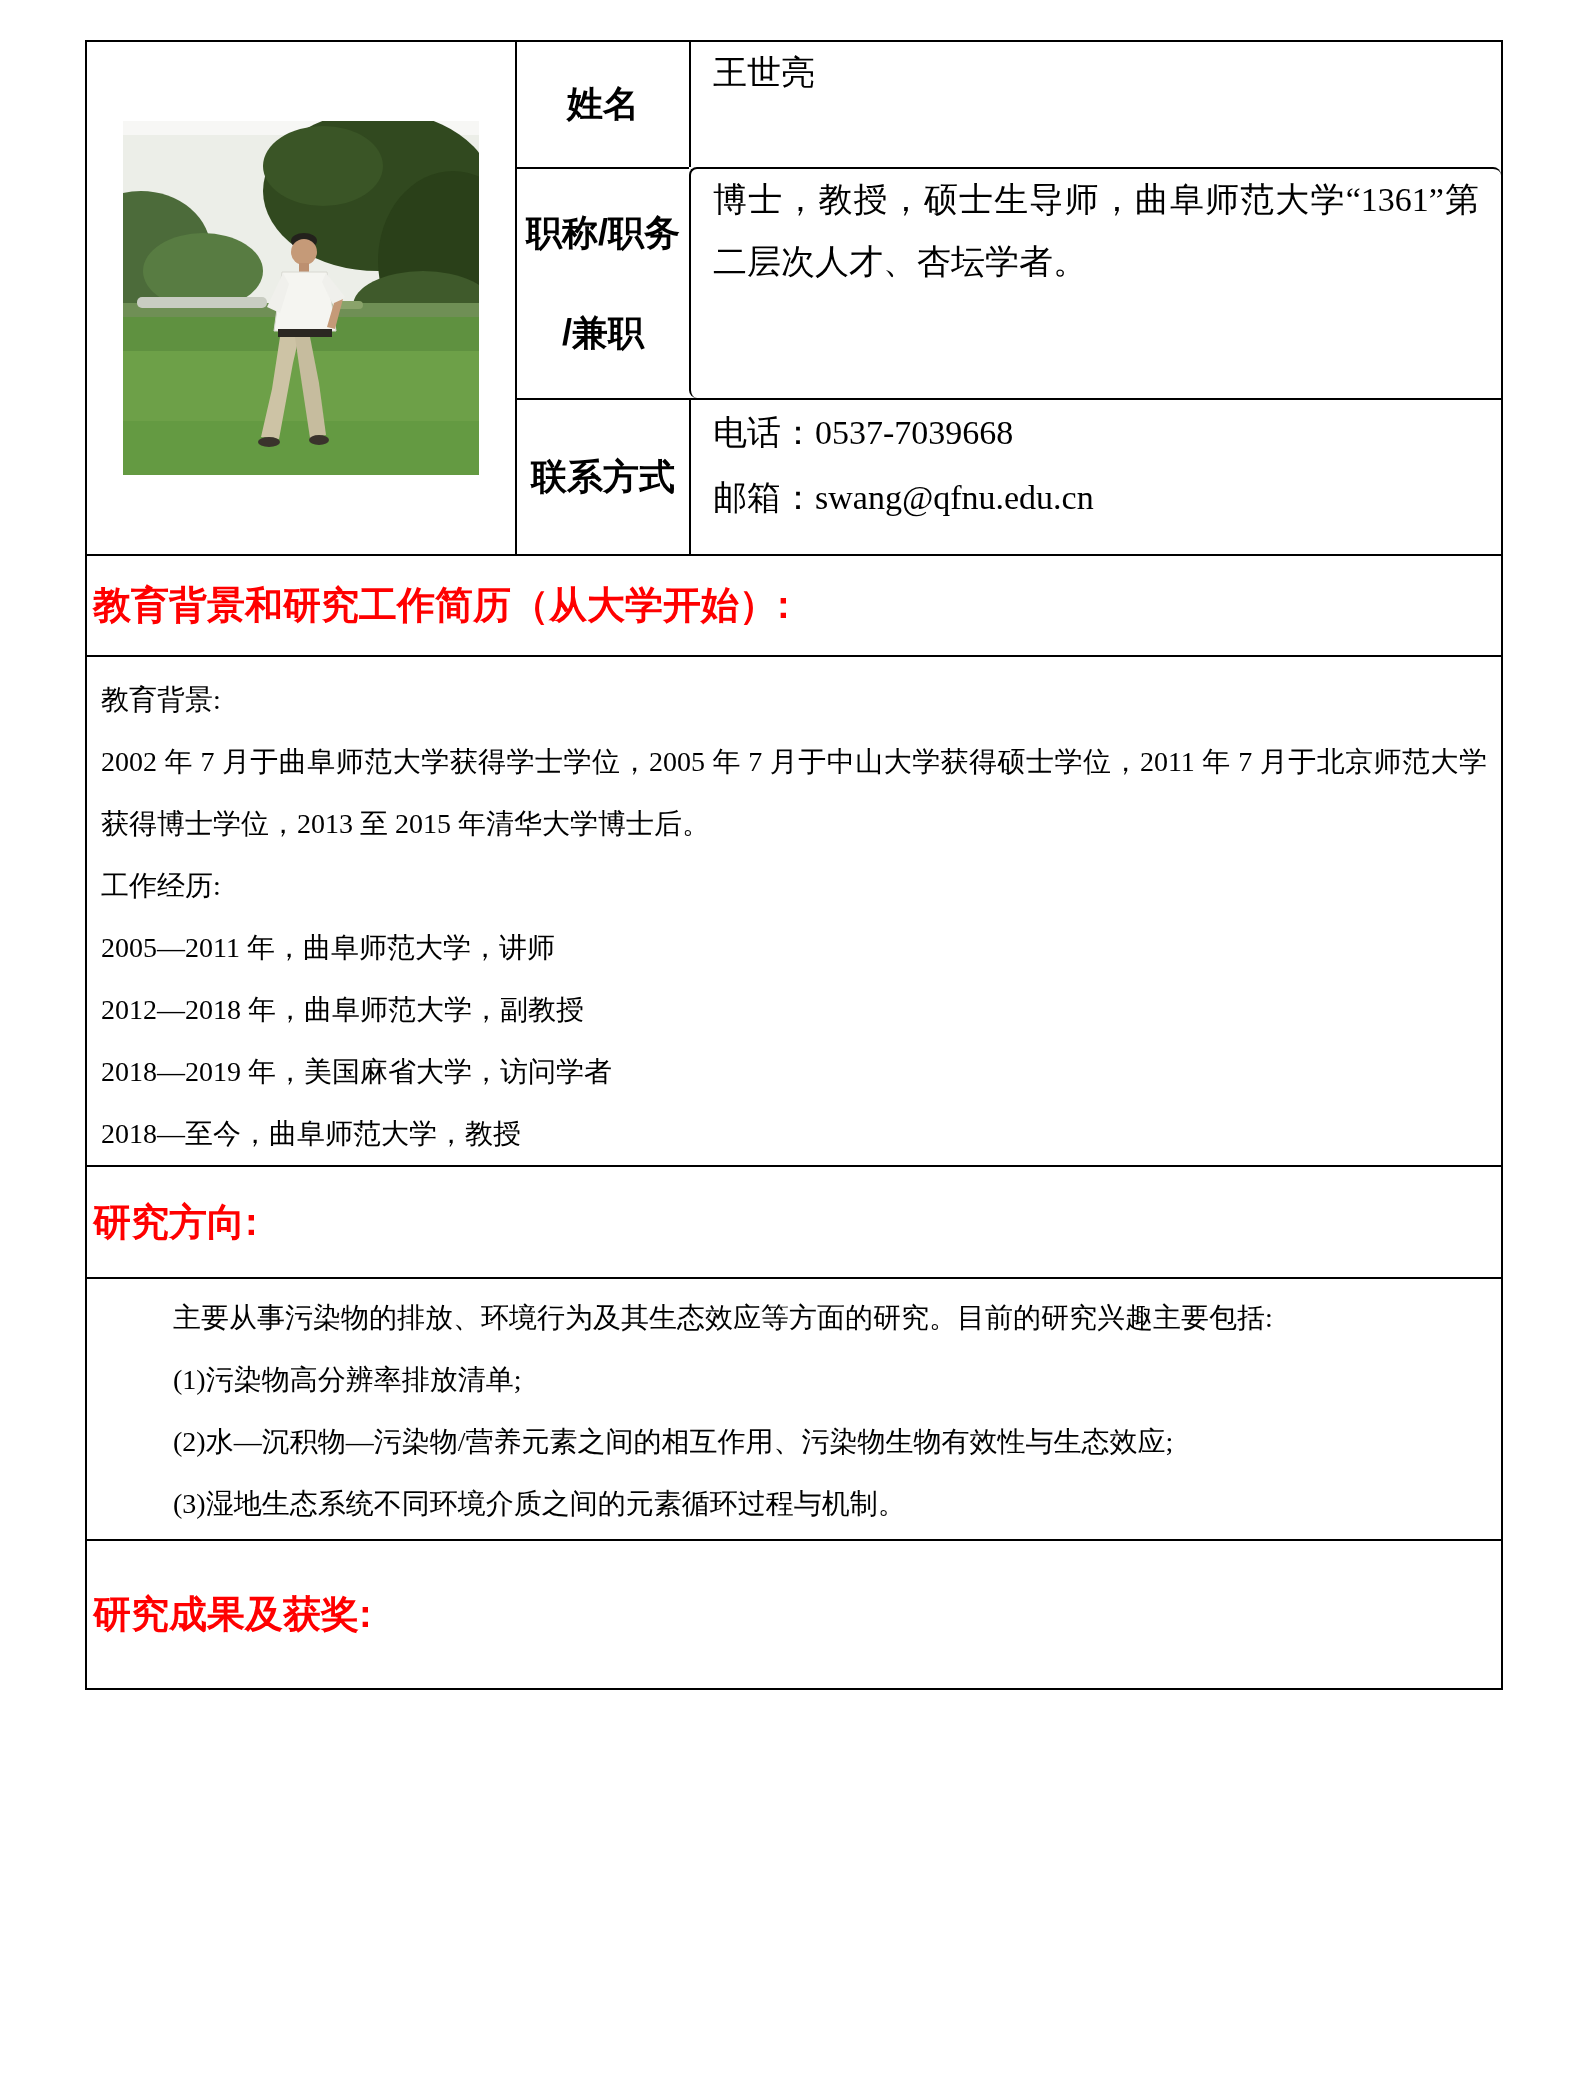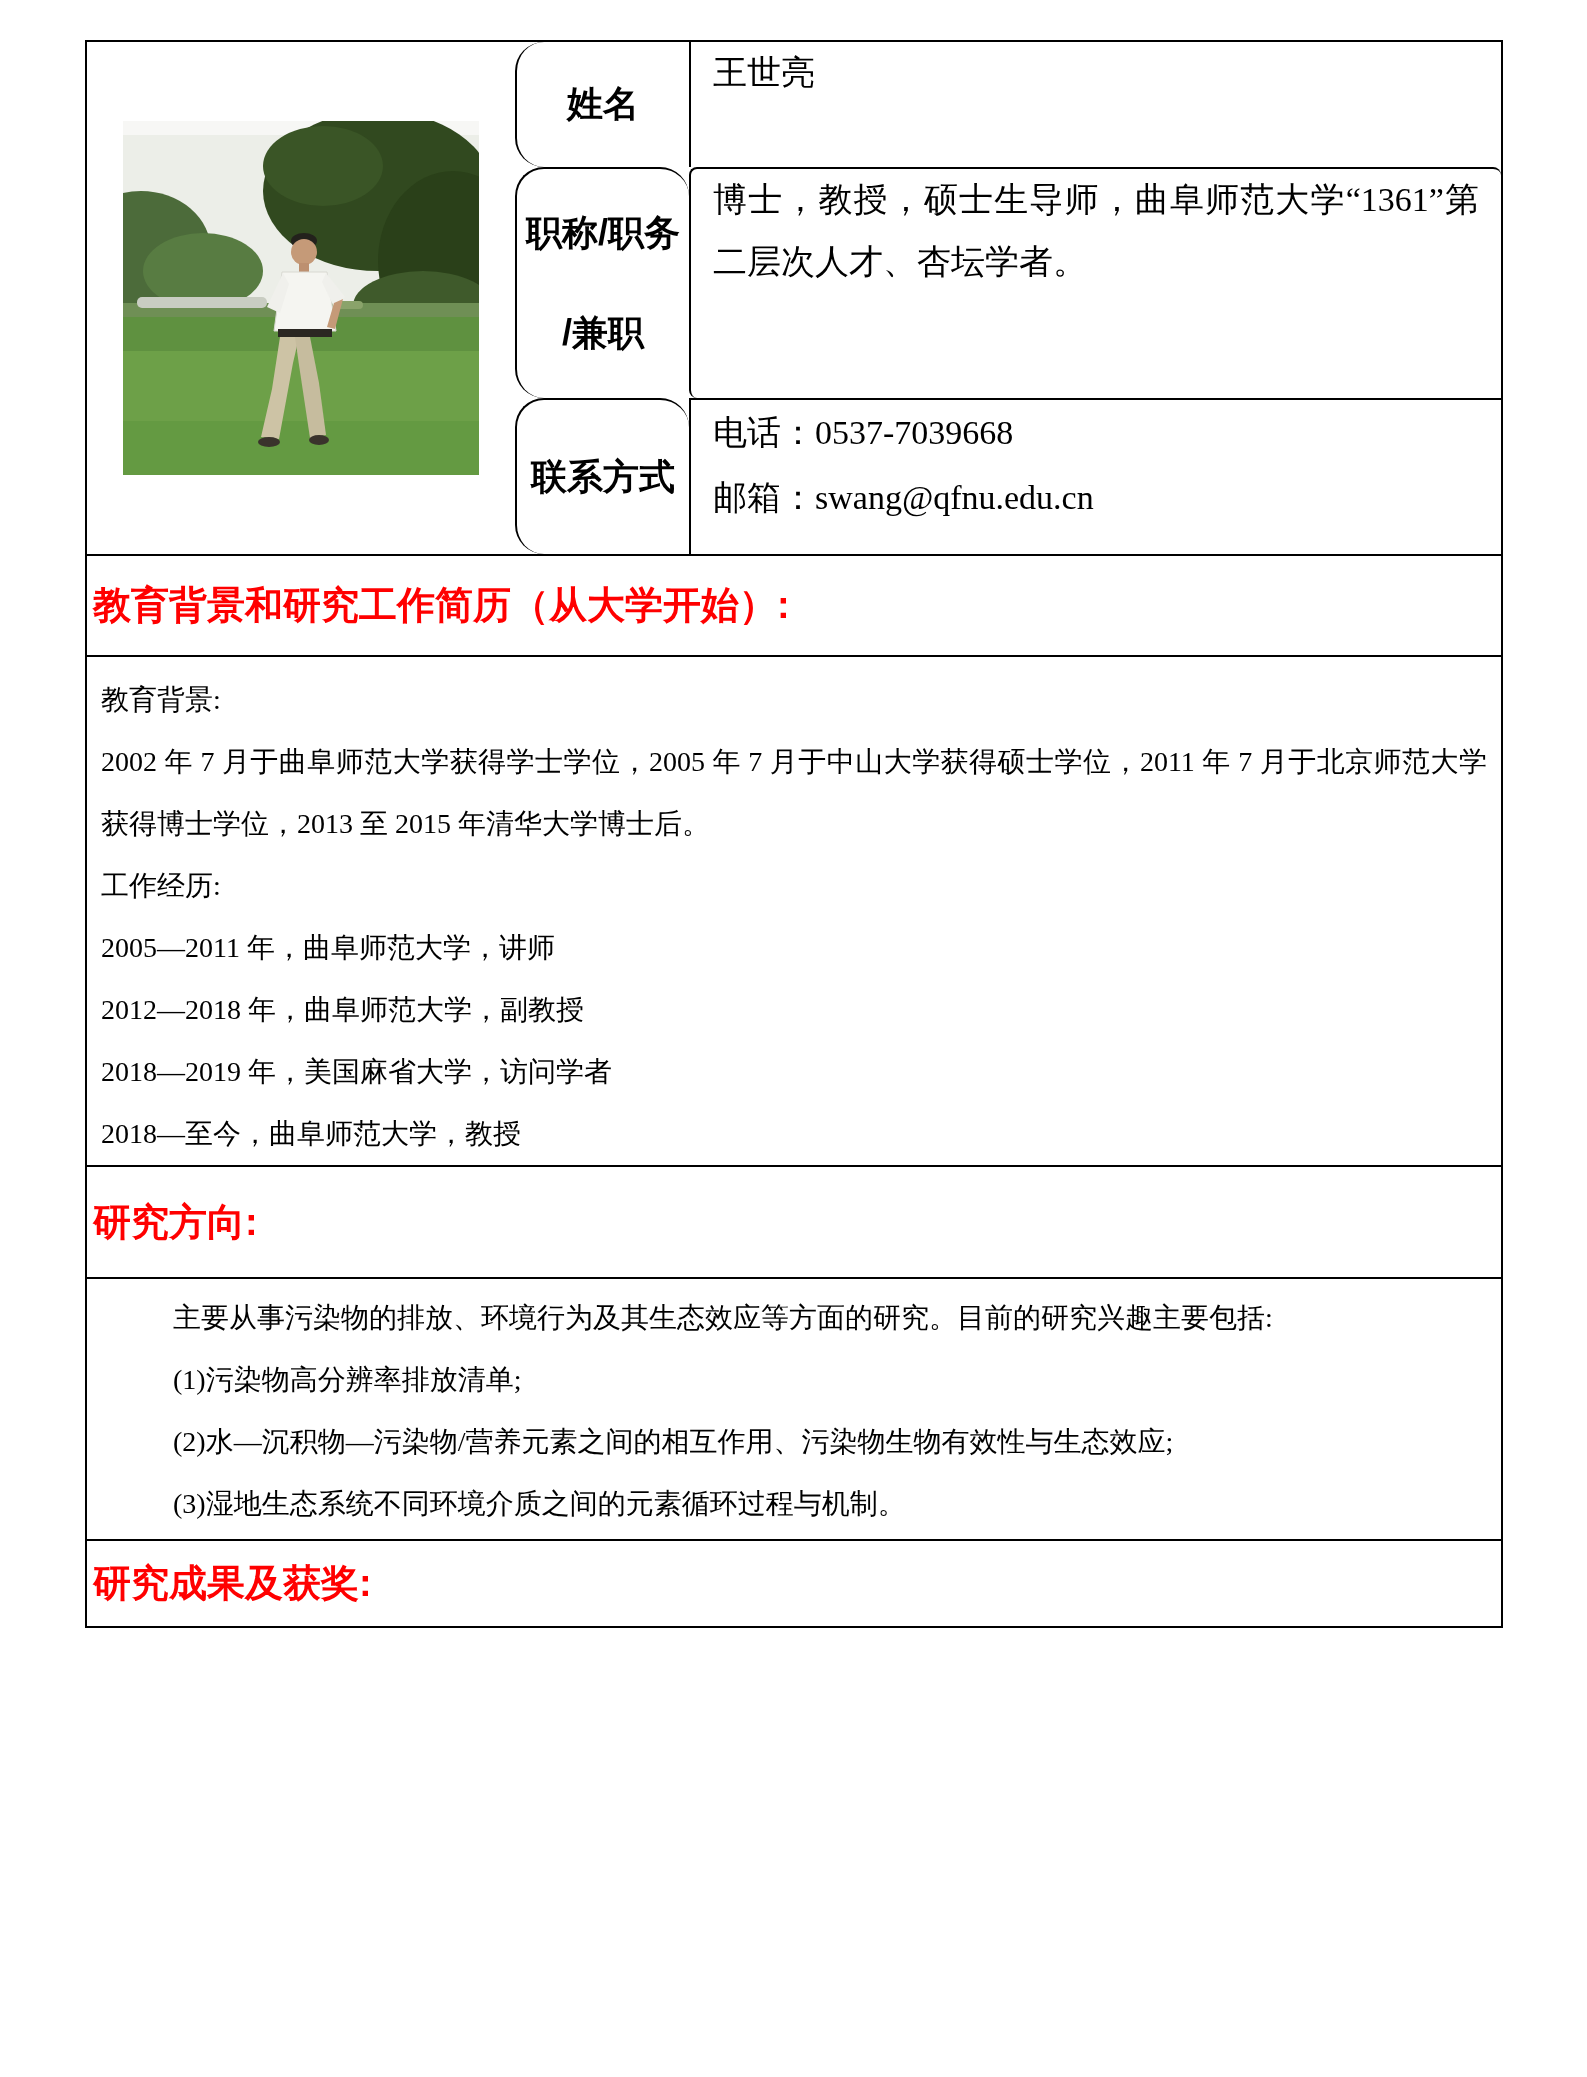--- a/index.html
+++ b/index.html
@@ -29,21 +29,20 @@
     border-left: none; border-top: none;
     display: flex; align-items: center; justify-content: center;
   }
   .row1 { border-top: none; }
   .label-cell {
     display: flex; flex-direction: column;
     align-items: center; justify-content: center;
     font-family: "Liberation Sans", sans-serif;
     font-weight: bold; font-size: 36px;
     text-align: center;
-    border-radius: 29px;
   }
   .label-cell.tall { justify-content: space-around; padding: 14px 0; }
   .value-cell {
     display: flex; flex-direction: column; justify-content: flex-start;
     font-size: 34px; line-height: 62px;
     padding: 0 22px;
   }
   .value-cell.wrap { text-align: justify; border-radius: 8px; }
   .contact-line { line-height: 65px; }
   
@@ -57,21 +56,21 @@
     background: #fff;
   }
   .sec-body {
     border: 2px solid #000; border-top: none;
     padding: 12px 14px 0 14px;
     font-size: 28px; line-height: 62px;
     background: #fff;
   }
   .h1 { height: 101px; }
   .h2 { height: 112px; align-items: center; }
-  .h3 { height: 87px; }
+  .h3 { height: 149px; }
   .b1 { height: 510px; }
   .b2 { height: 262px; padding-top: 8px; }
   .b3 { height: 353px; padding-top: 18px; }
   .justified { text-align: justify; }
   .indent { text-indent: 50px; margin-left: 22px; }
   p { margin: 0; }
 </style>
 </head>
 <body>
 

